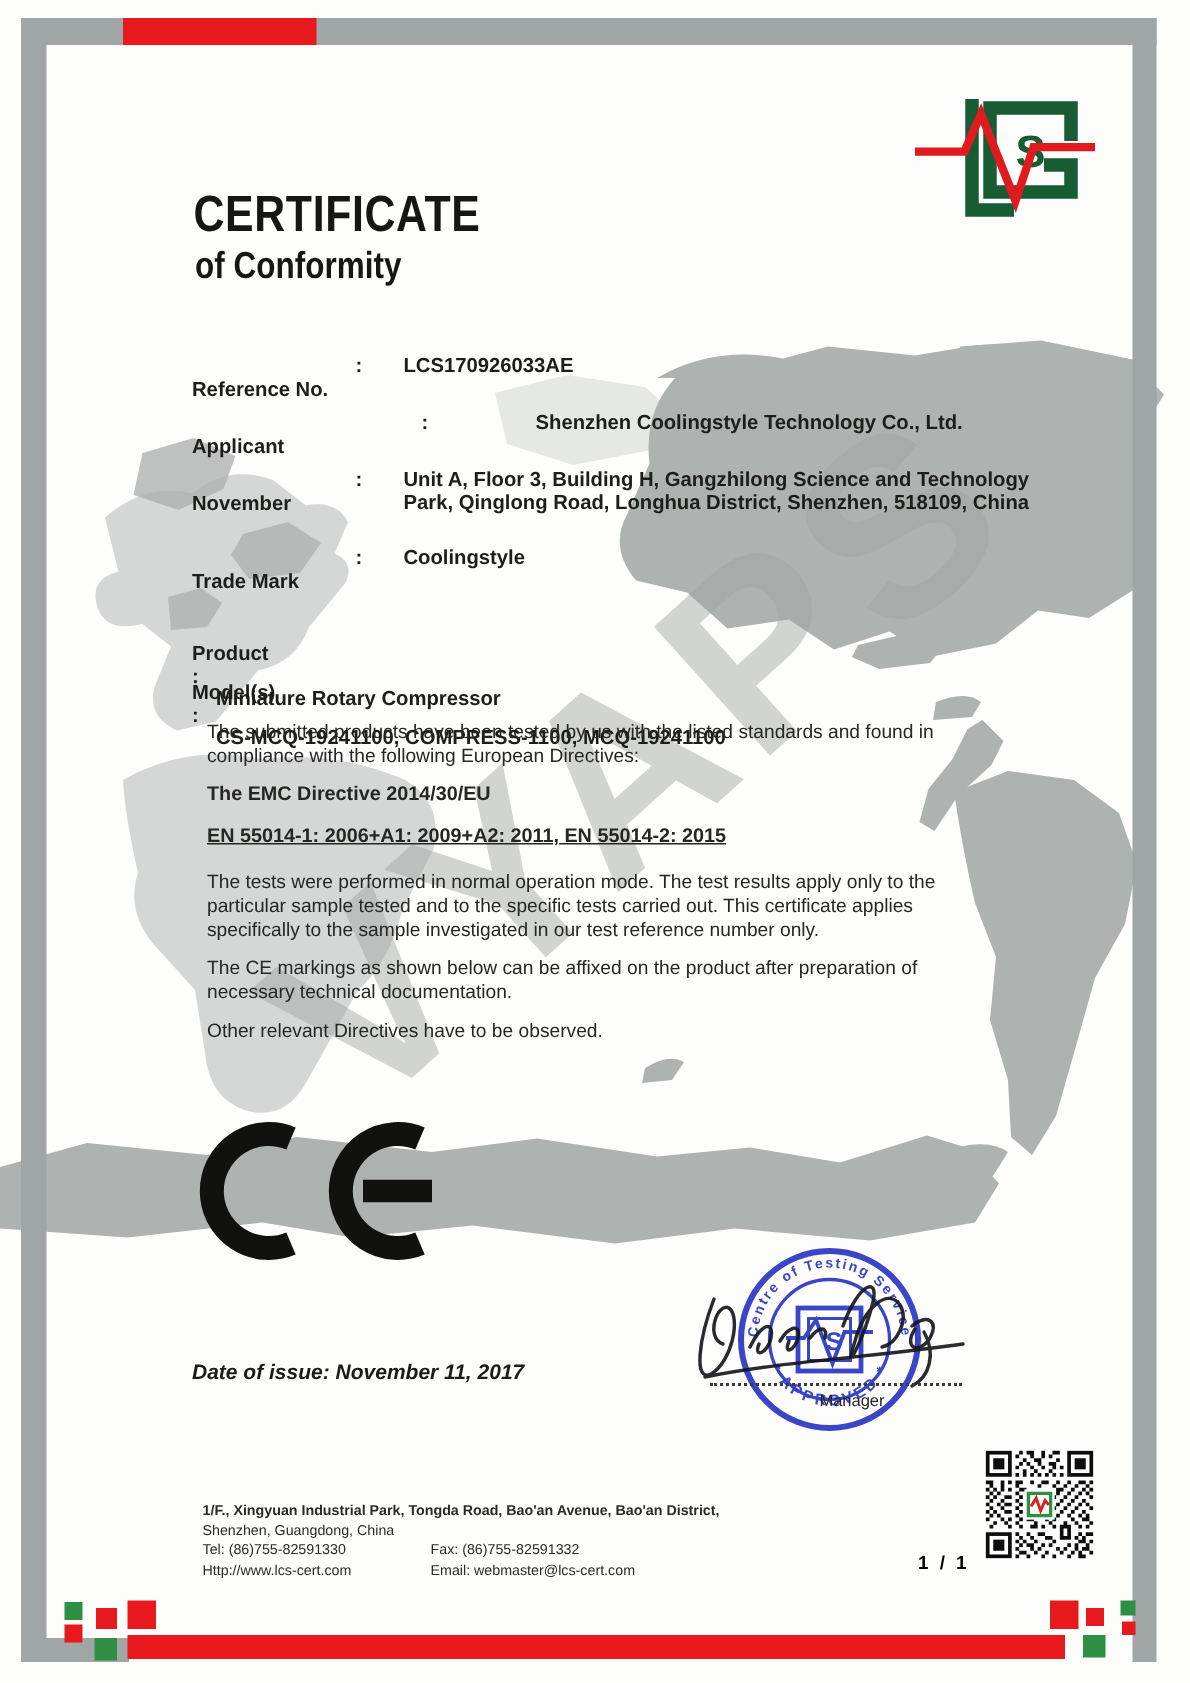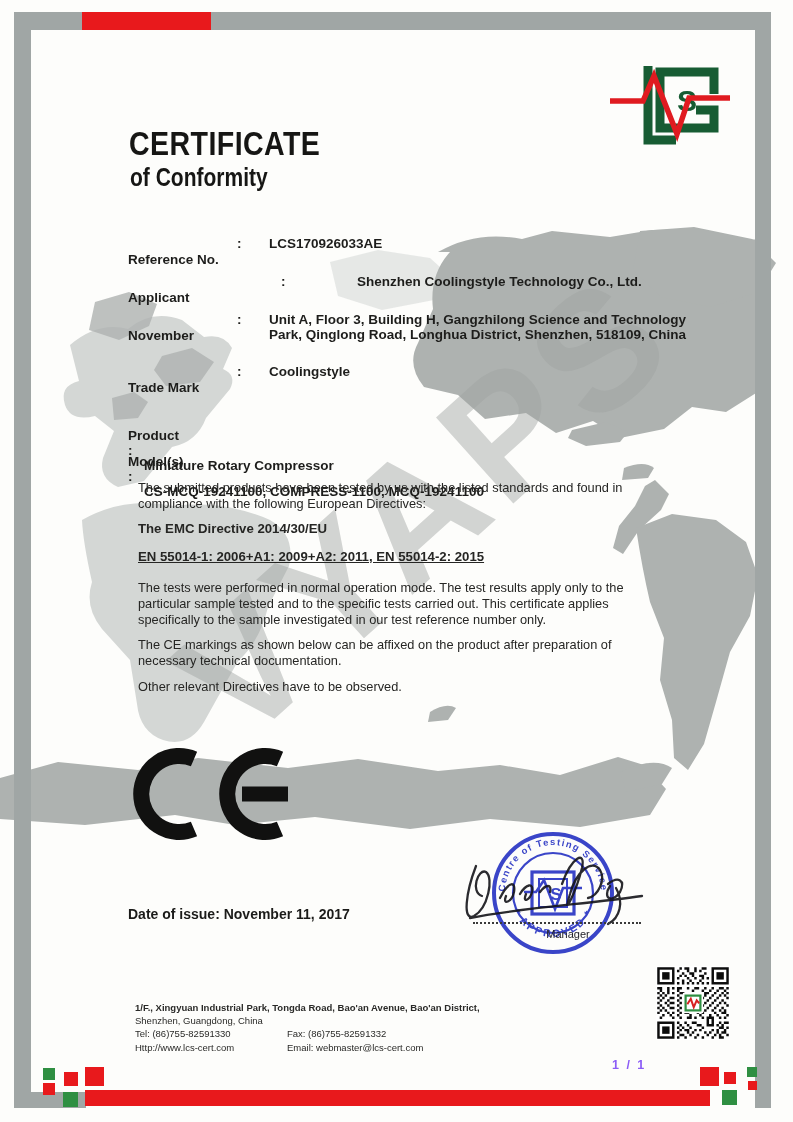--- a/index.html
+++ b/index.html
@@ -18,26 +18,26 @@
   .title1{font-weight:bold;font-size:34px;letter-spacing:.5px;transform:scaleX(.84);transform-origin:left top;color:#161614;}
   .title2{font-weight:bold;font-size:25px;transform:scaleX(.84);transform-origin:left top;color:#161614;}
   
   .field-row{position:absolute;left:128px;display:flex;font-size:13.5px;font-weight:bold;line-height:15px;color:#1d1d1b;}
   .field-label{width:109px;flex:0 0 auto;margin-top:16px;}
   .field-colon{width:16px;flex:0 0 auto;}
   .field-value{width:440px;}
   
   .para{position:absolute;left:122px;width:520px;font-size:12.8px;line-height:15.8px;color:#262624;}
   .para.bold{font-weight:bold;font-size:13.2px;}
-  .date-line{position:absolute;left:128px;top:906px;font-size:14px;font-weight:bold;color:#1b1b19;}
+  .date-line{position:absolute;left:128px;top:906px;font-size:14px;font-weight:bold;color:#1b1b19;font-style:italic;}
   
   .footer{position:absolute;left:135px;top:1001px;font-size:9.5px;line-height:13.2px;color:#2a2a28;}
   .footer .cols{display:flex;}
   .footer .c1{width:152px;}
-  .page-indicator{position:absolute;left:612px;top:1058px;font-size:12.5px;font-weight:bold;letter-spacing:2px;color:#8b5cf6;}
+  .page-indicator{position:absolute;left:612px;top:1035px;font-size:12.5px;font-weight:bold;letter-spacing:2px;color:#000000;}
   .manager{position:absolute;left:533px;top:928px;width:70px;text-align:center;font-size:11px;font-weight:normal;color:#23232b;}
   .dotline{position:absolute;left:473px;top:922px;width:168px;border-top:2px dotted #3a3a3a;height:0;}
   .z1{z-index:1}.z2{z-index:2}.z3{z-index:3}.z4{z-index:4}
 </style>
 </head>
 <body>
 
 <div class="canvas">
 
   <svg class="abs z1" style="left:0;top:0" width="793" height="1122" viewBox="0 0 793 1122">

